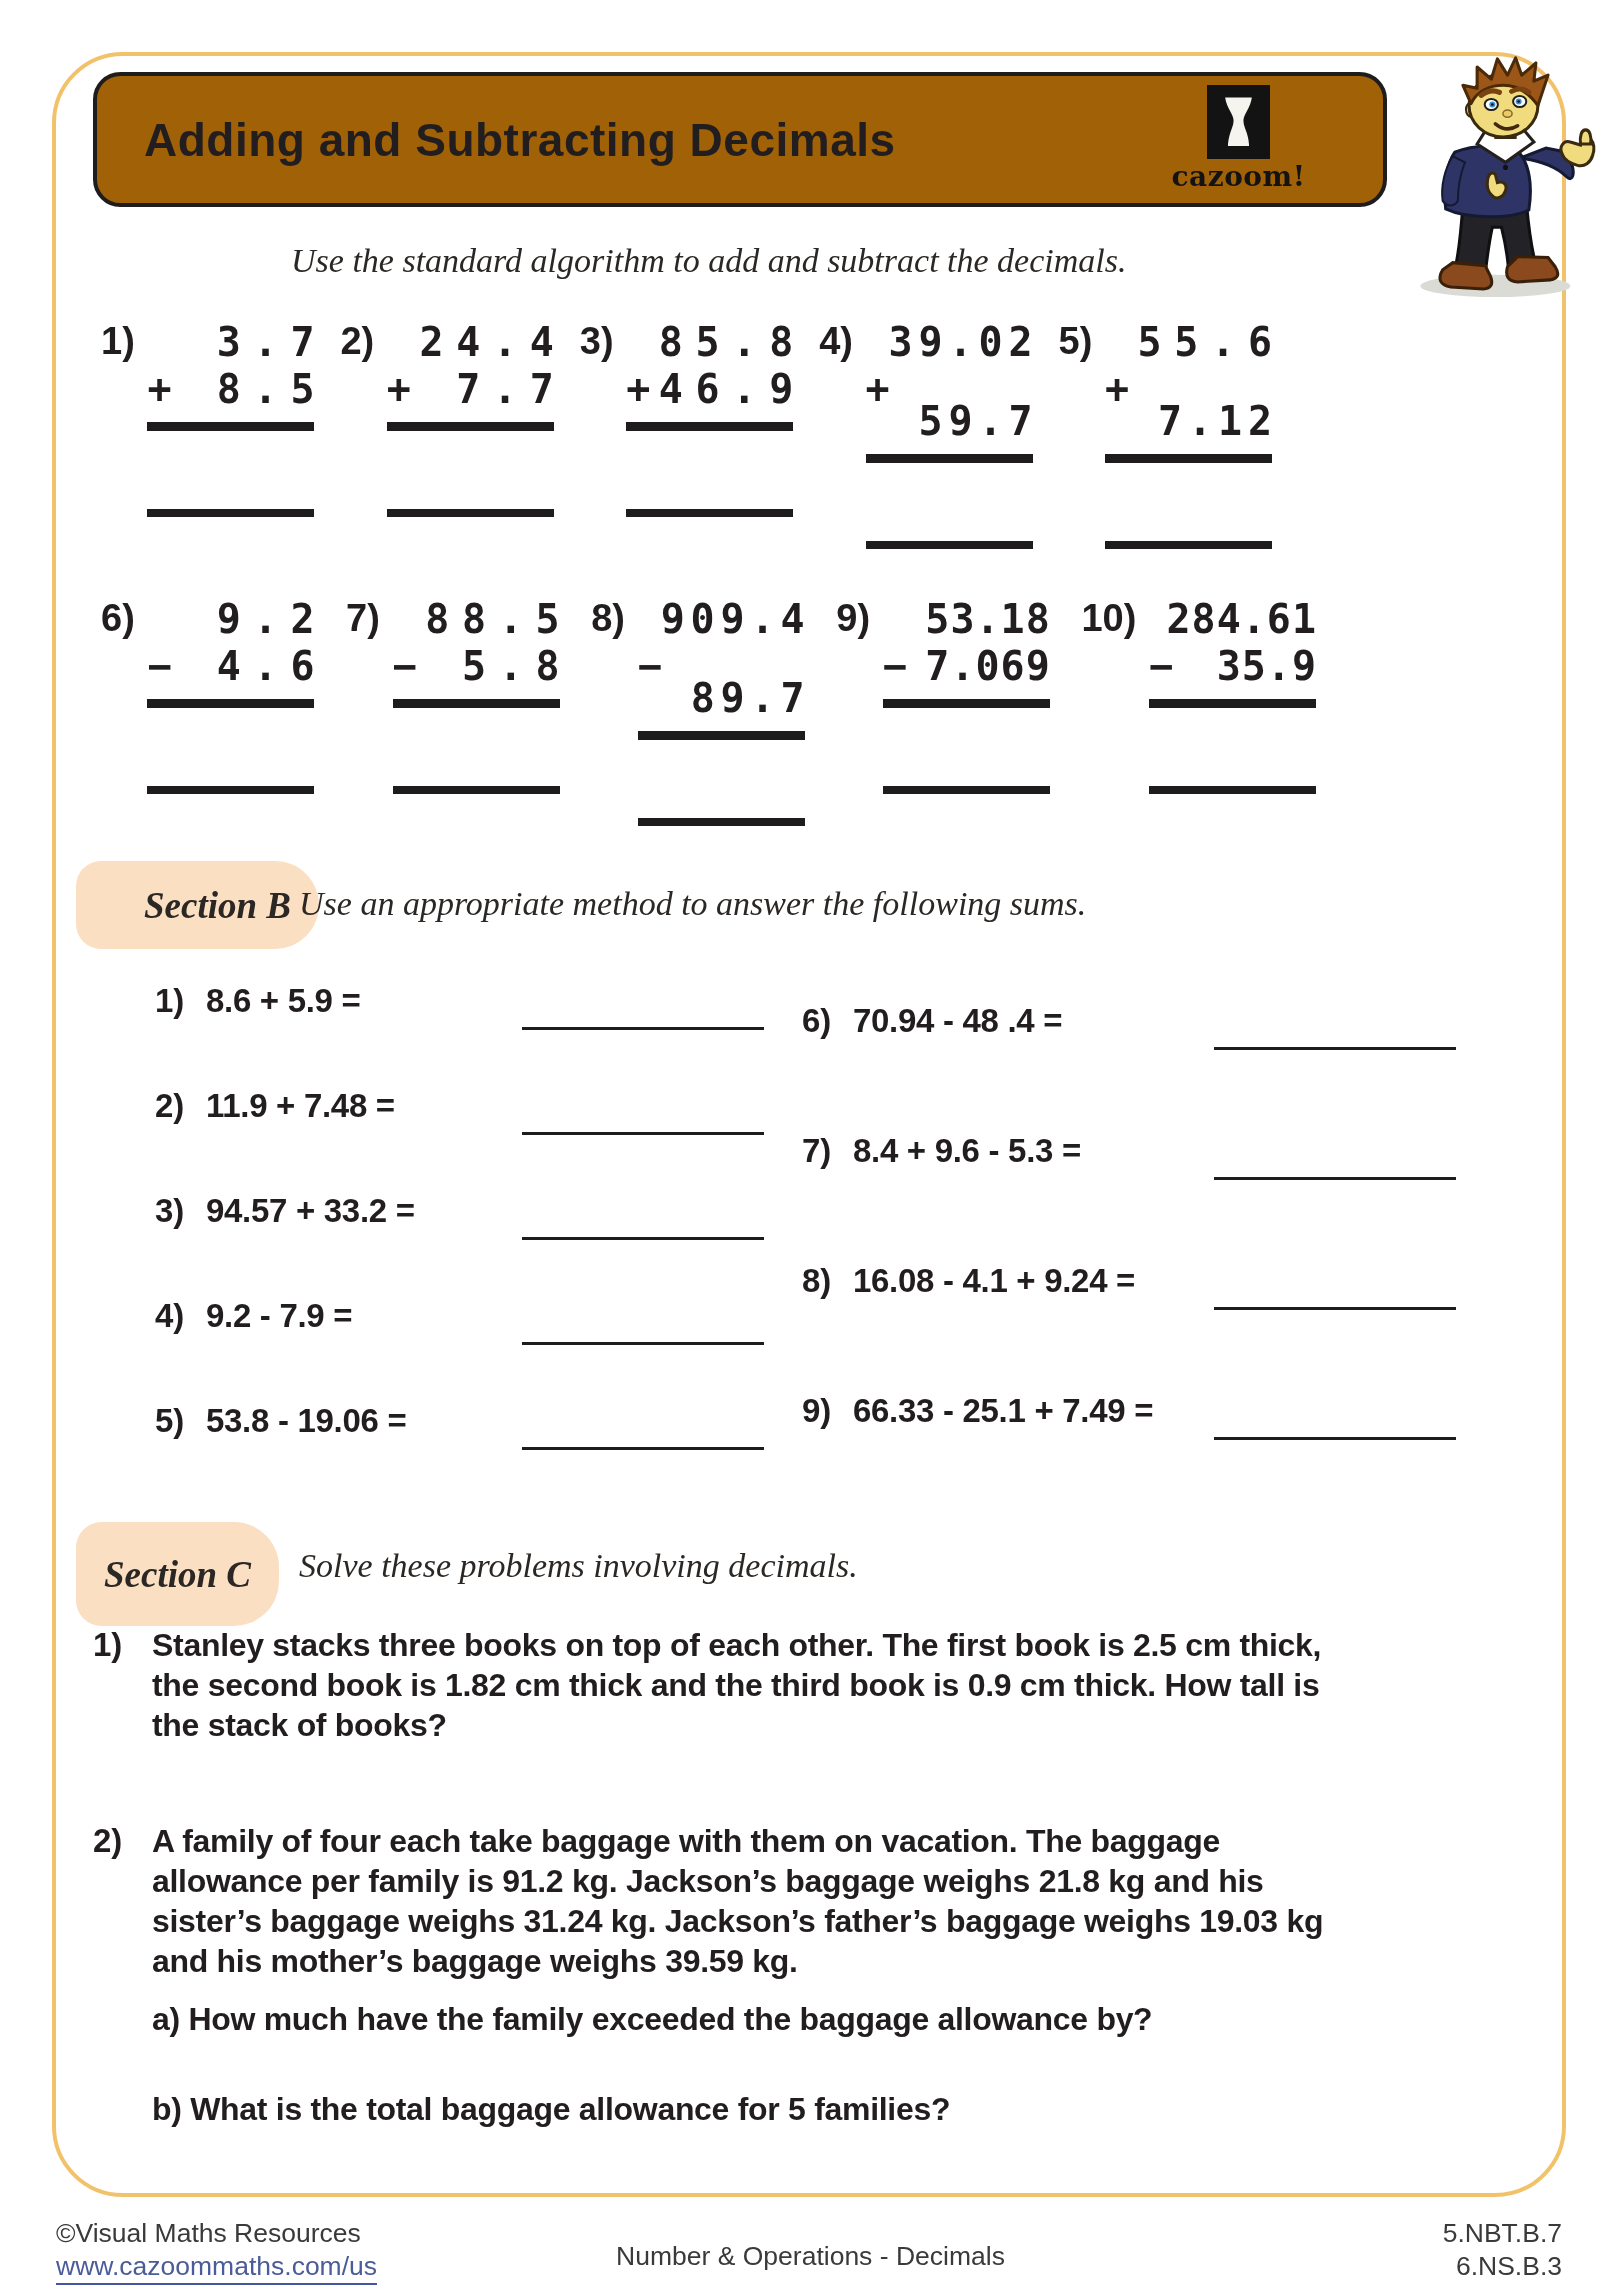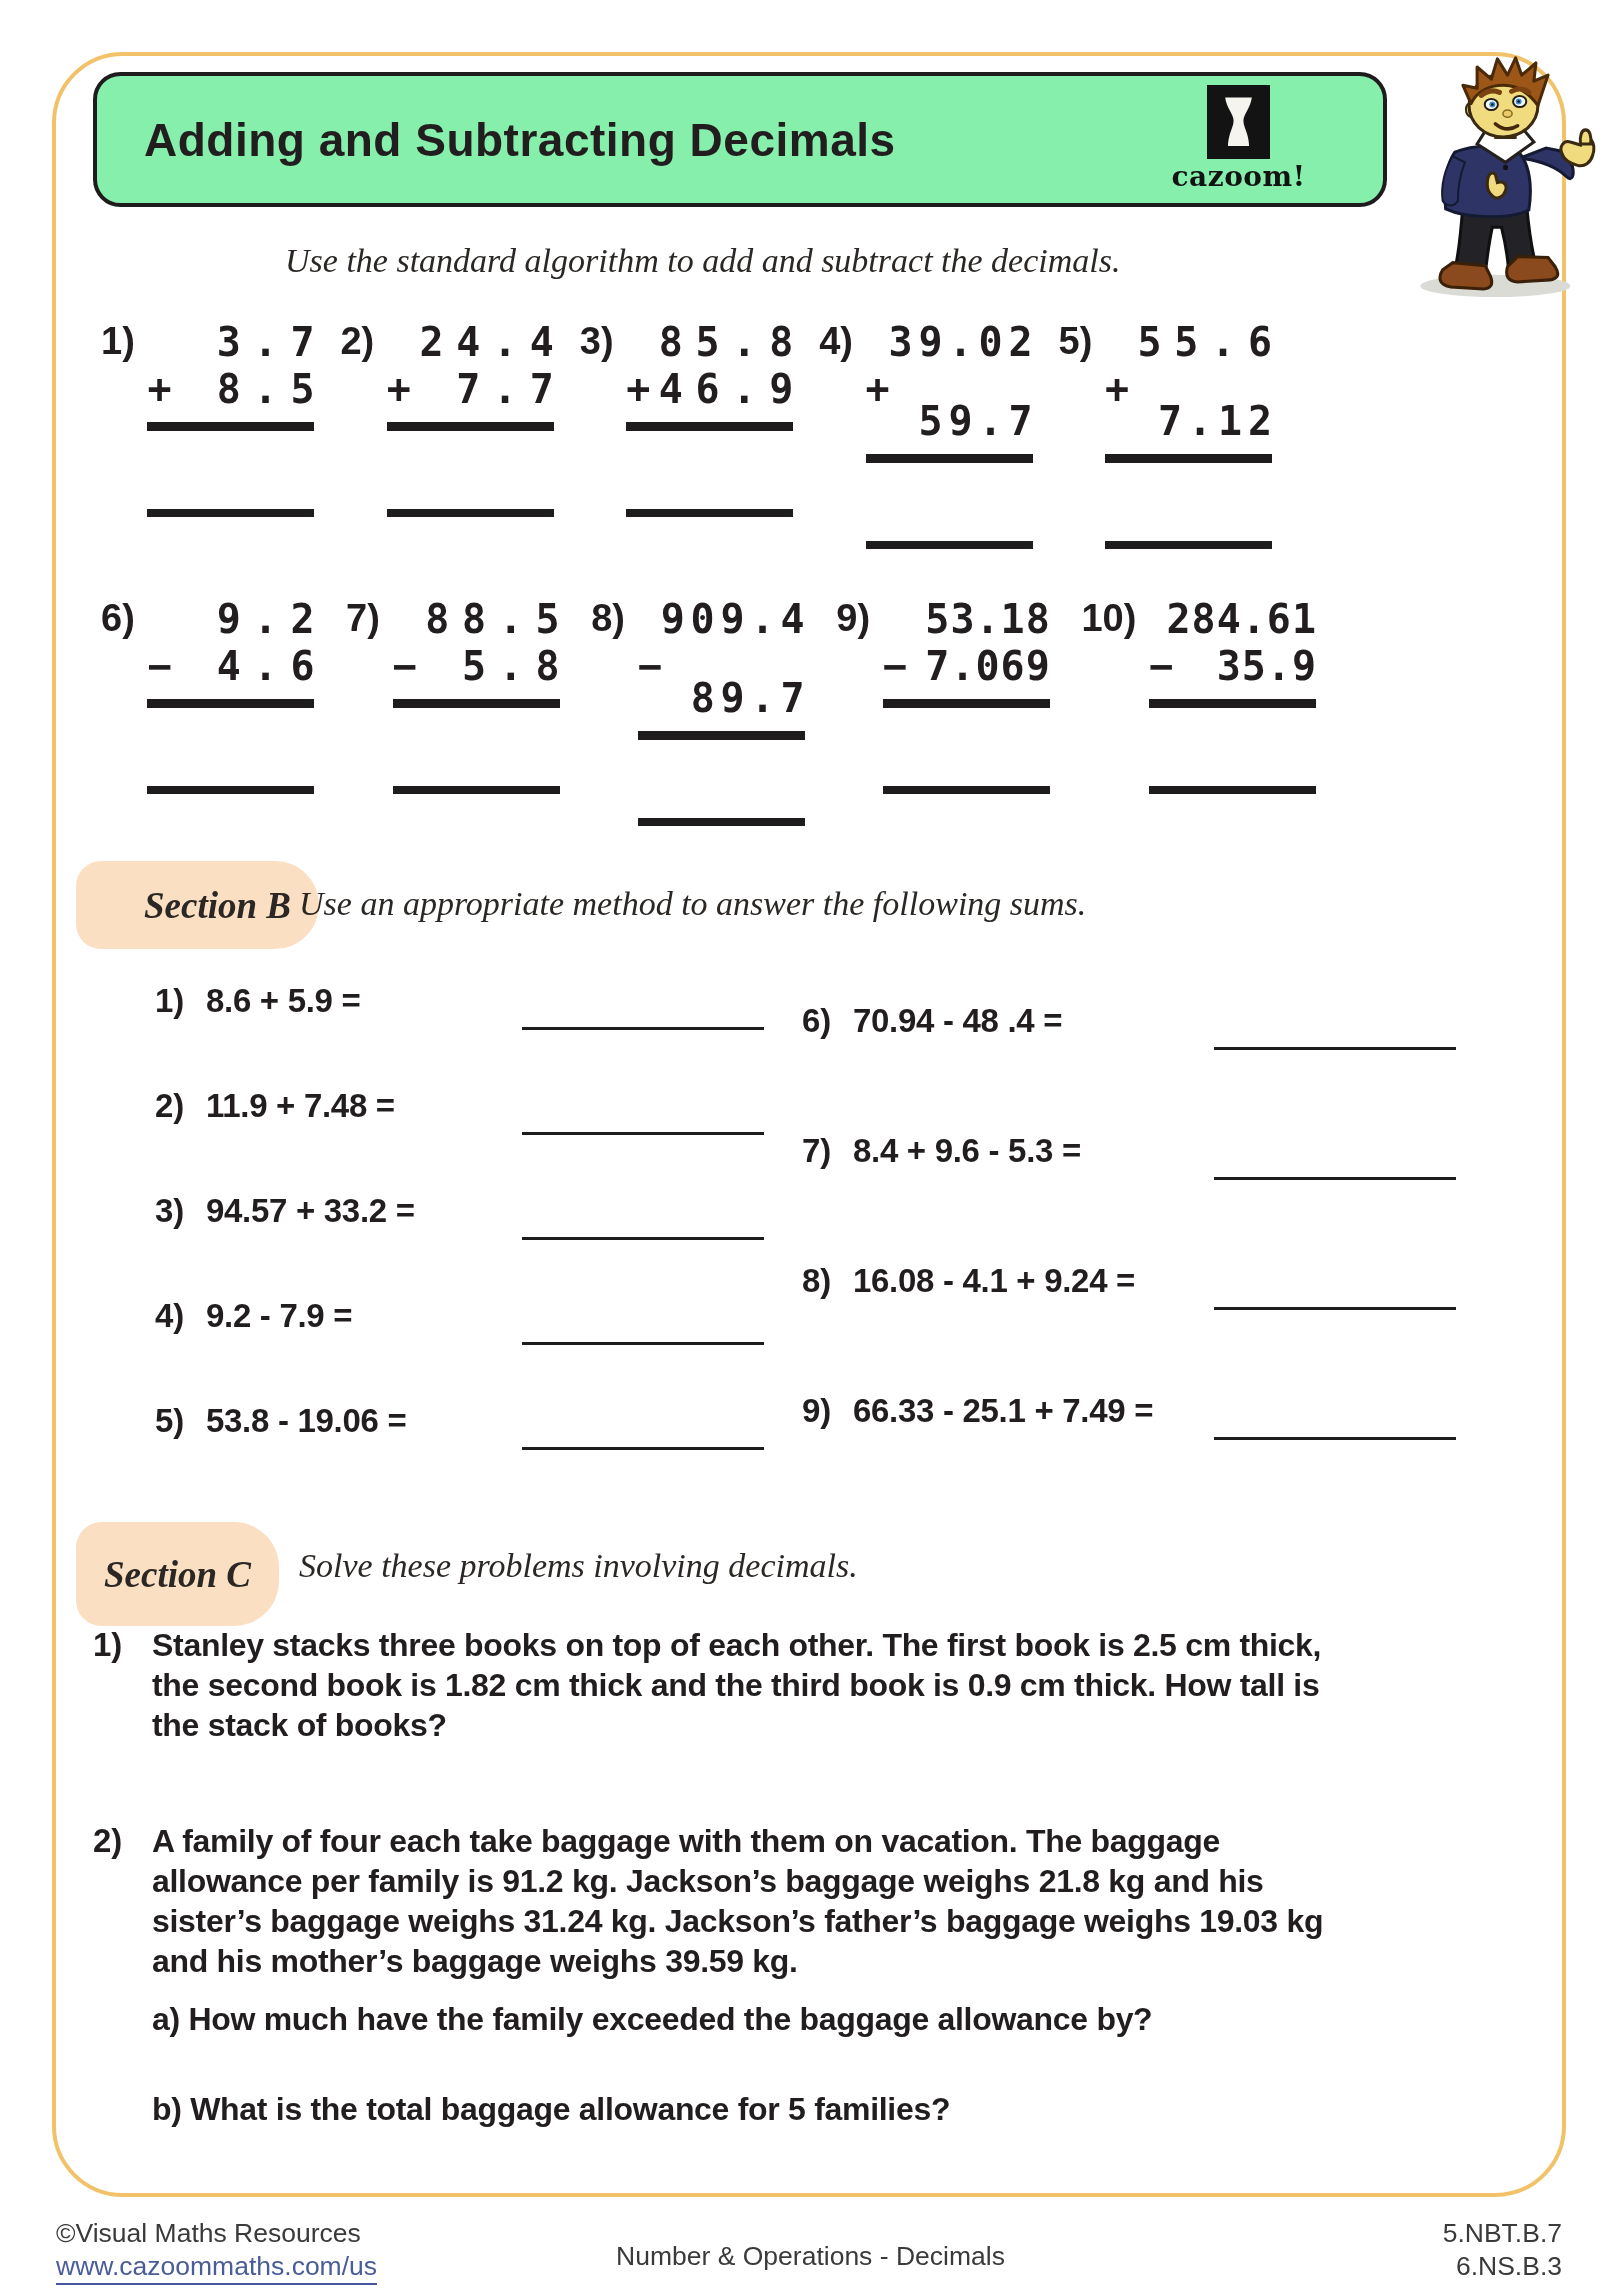--- a/index.html
+++ b/index.html
@@ -2,34 +2,34 @@
 <html><head>
 <meta charset="utf-8">
 <style>
   html,body{margin:0;padding:0;background:#ffffff;}
   .sheet{position:relative;width:1621px;height:2293px;background:#ffffff;overflow:hidden;
          font-family:"Liberation Sans",sans-serif;color:#221E1F;}
   
   .frame{position:absolute;left:52px;top:52px;width:1506px;height:2137px;
          border:4.9px solid #F2C26B;border-radius:71px;z-index:1;}
   
-  .titlebox{position:absolute;left:93px;top:72px;width:1286px;height:127px;background:#86efac;
+  .titlebox{position:absolute;left:93px;top:72px;width:1286px;height:127px;background:#a16207;
             border:4.9px solid #1E1C1C;border-radius:27.4px;z-index:2;}
   .title{position:absolute;left:47px;top:37px;font-size:46px;font-weight:bold;letter-spacing:0.5px;}
   .logo{position:absolute;right:61px;top:8.8px;width:167px;text-align:center;}
   .logo-square{width:63px;height:74px;background:#131313;margin:0 auto;display:flex;align-items:center;justify-content:center;}
   .logo-text{font-family:"DejaVu Serif",serif;font-weight:bold;font-size:28px;margin-top:1px;letter-spacing:0.5px;color:#131313;}
   .character{position:absolute;left:1394px;top:54px;width:223px;height:245px;z-index:3;}
   
   .sec-label{position:absolute;background:#FBDFC3;border-radius:25.5px 45px 45px 25.5px;
              display:flex;align-items:center;justify-content:center;z-index:2;
              font-family:"Liberation Serif",serif;font-weight:bold;font-style:italic;font-size:37px;color:#2B2724;}
   .sec-instr{position:absolute;font-family:"Liberation Serif",serif;font-style:italic;font-size:34px;color:#2B2724;z-index:2;}
   #secA-label{left:76px;top:218px;width:203px;height:88px;}
-  #secA-instr{left:285px;top:242px;}
+  #secA-instr{left:291px;top:242px;}
   #secB-label{left:76px;top:861px;width:203px;height:88px;padding-left:40px;}
   #secB-instr{left:299px;top:885px;}
   #secC-label{left:76px;top:1522px;width:203px;height:104px;}
   #secC-instr{left:299px;top:1547px;}
   
   .arow{position:absolute;display:flex;justify-content:space-between;z-index:2;}
   #rowA1{left:101px;top:319px;width:1171px;}
   #rowA2{left:101px;top:596px;width:1215px;}
   .prob{display:flex;gap:12.7px;}
   .pnum{font-weight:bold;font-size:38px;line-height:1.2;}

